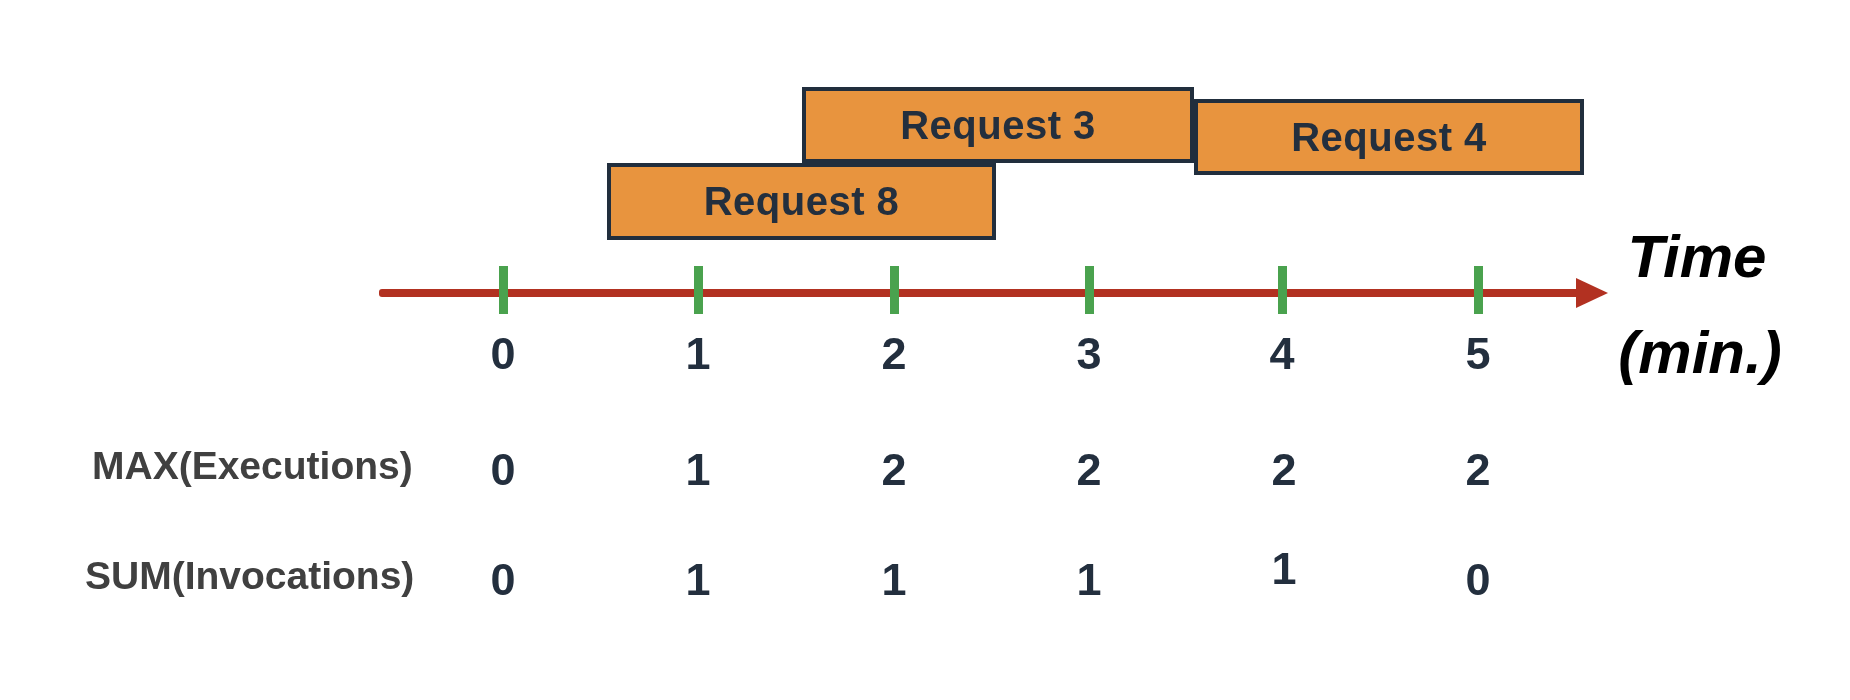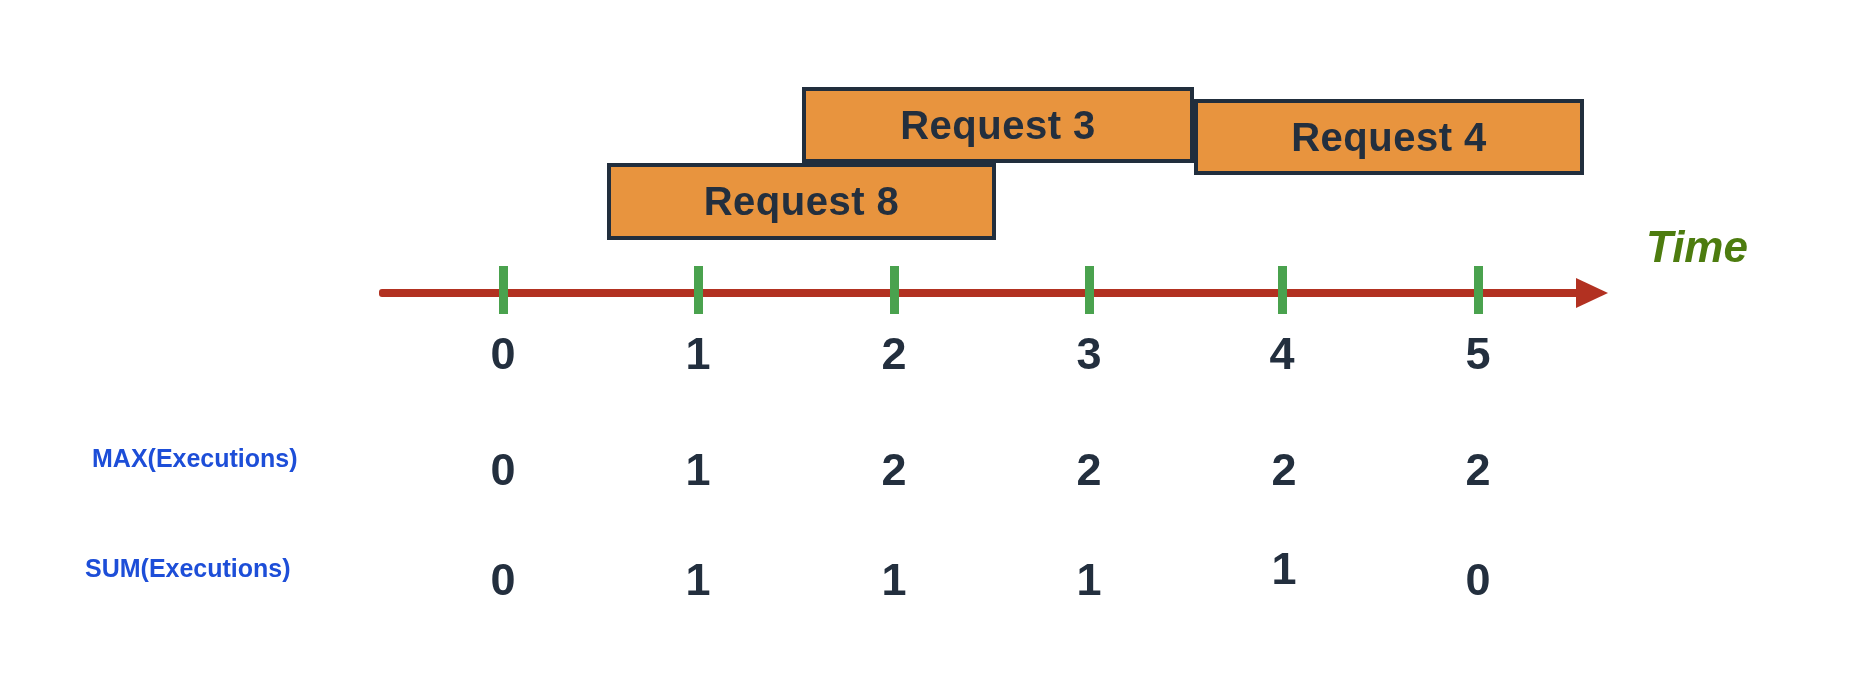--- a/index.html
+++ b/index.html
@@ -65,31 +65,31 @@
     font-size: 45px;
     font-weight: 600;
     color: #232f3e;
   }
   .tick-label { top: 328px; }
   
   .time-caption {
     position: absolute;
     width: 200px;
     text-align: center;
-    font-size: 44px;
+    font-size: 60px;
     font-weight: bold;
     font-style: italic;
-    color: #4d7c0f;
+    color: #000000;
   }
   
   .metric-name {
     position: absolute;
-    font-size: 25px;
+    font-size: 39px;
     font-weight: bold;
-    color: #1d4ed8;
+    color: #404040;
     white-space: nowrap;
   }
 </style>
 </head>
 <body>
 
 <div class="canvas">
 
   <div class="bar" style="left:802px;  top:87px;  width:392px; height:76px;">
     <span>Request 3</span>
@@ -113,30 +113,31 @@
   <div class="tick" style="left:1474px;"></div>
 
   <div class="tick-label" style="left:463px;">0</div>
   <div class="tick-label" style="left:658px;">1</div>
   <div class="tick-label" style="left:854px;">2</div>
   <div class="tick-label" style="left:1049px;">3</div>
   <div class="tick-label" style="left:1242px;">4</div>
   <div class="tick-label" style="left:1438px;">5</div>
 
   <div class="time-caption" style="left:1597px; top:222px;">Time</div>
+  <div class="time-caption" style="left:1600px; top:318px;">(min.)</div>
 
   <div class="metric-name" style="left:92px; top:444px;">MAX(Executions)</div>
   <div class="metric-value" style="left:463px;  top:444px;">0</div>
   <div class="metric-value" style="left:658px;  top:444px;">1</div>
   <div class="metric-value" style="left:854px;  top:444px;">2</div>
   <div class="metric-value" style="left:1049px; top:444px;">2</div>
   <div class="metric-value" style="left:1244px; top:444px;">2</div>
   <div class="metric-value" style="left:1438px; top:444px;">2</div>
 
-  <div class="metric-name" style="left:85px; top:554px;">SUM(Executions)</div>
+  <div class="metric-name" style="left:85px; top:554px;">SUM(Invocations)</div>
   <div class="metric-value" style="left:463px;  top:554px;">0</div>
   <div class="metric-value" style="left:658px;  top:554px;">1</div>
   <div class="metric-value" style="left:854px;  top:554px;">1</div>
   <div class="metric-value" style="left:1049px; top:554px;">1</div>
   <div class="metric-value" style="left:1244px; top:543px;">1</div>
   <div class="metric-value" style="left:1438px; top:554px;">0</div>
 
 </div>
 
 </body></html>

